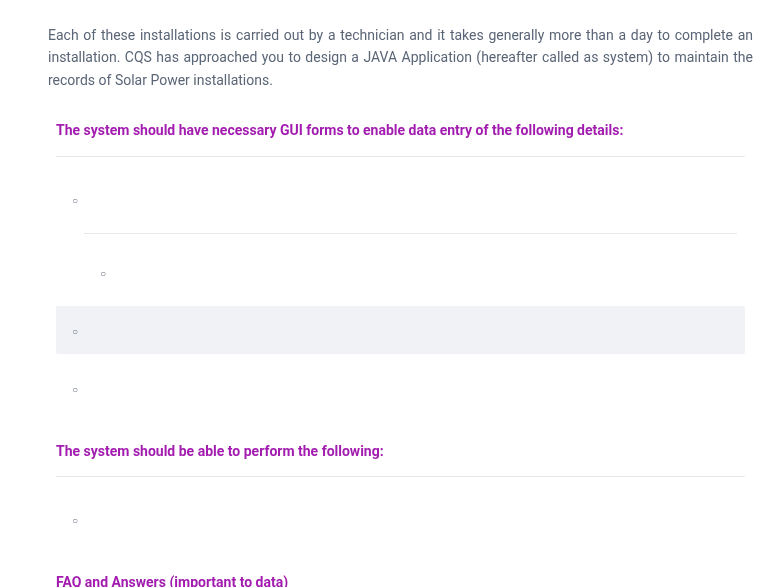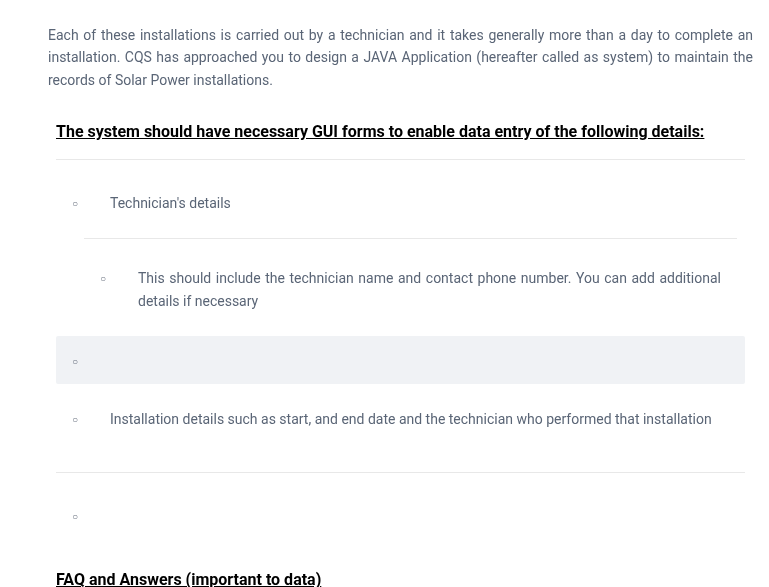--- a/index.html
+++ b/index.html
@@ -15,24 +15,23 @@
       padding: 0 24px 10px 24px;
       width: 769px;
       line-height: 1.6;
     }
     .intro {
       text-align: justify;
       margin-bottom: 28px;
     }
     .section-heading {
       font-weight: 700;
-      color: #000000;
+      color: #a21caf;
       margin-bottom: 14px;
-      font-size: 16px;
-      text-decoration: underline;
+      font-size: 14px;
     }
     .divider {
       border: none;
       border-top: 1px solid #e8e8e8;
       margin-bottom: 18px;
     }
     .list-row {
       display: flex;
       align-items: flex-start;
       margin-bottom: 10px;
@@ -75,42 +74,40 @@
 <body>
 
 <p class="intro">Each of these installations is carried out by a technician and it takes generally more than a day to complete an installation. CQS has approached you to design a JAVA Application (hereafter called as system) to maintain the records of Solar Power installations.</p>
 
 <div class="section-block">
   <p class="section-heading">The system should have necessary GUI forms to enable data entry of the following details:</p>
   <hr class="divider">
 
   <div class="list-row no-highlight">
     <div class="bullet-col">○</div>
-    <div class="content-col">Technician's details</div>
   </div>
 
   <div class="nested-wrap">
     <hr class="nested-divider">
     <div class="list-row no-highlight">
       <div class="bullet-col">○</div>
-      <div class="content-col">This should include the technician name and contact phone number. You can add additional details if necessary</div>
     </div>
   </div>
 
   <div class="list-row highlighted">
     <div class="bullet-col">○</div>
   </div>
 
   <div class="list-row no-highlight">
     <div class="bullet-col">○</div>
-    <div class="content-col">Installation details such as start, and end date and the technician who performed that installation</div>
   </div>
 </div>
 
 <div class="section-block">
+  <p class="section-heading">The system should be able to perform the following:</p>
   <hr class="divider">
 
   <div class="list-row no-highlight">
     <div class="bullet-col">○</div>
   </div>
 </div>
 
 <div class="section-block">
   <p class="section-heading">FAQ and Answers (important to data)</p>
   <hr class="divider">

